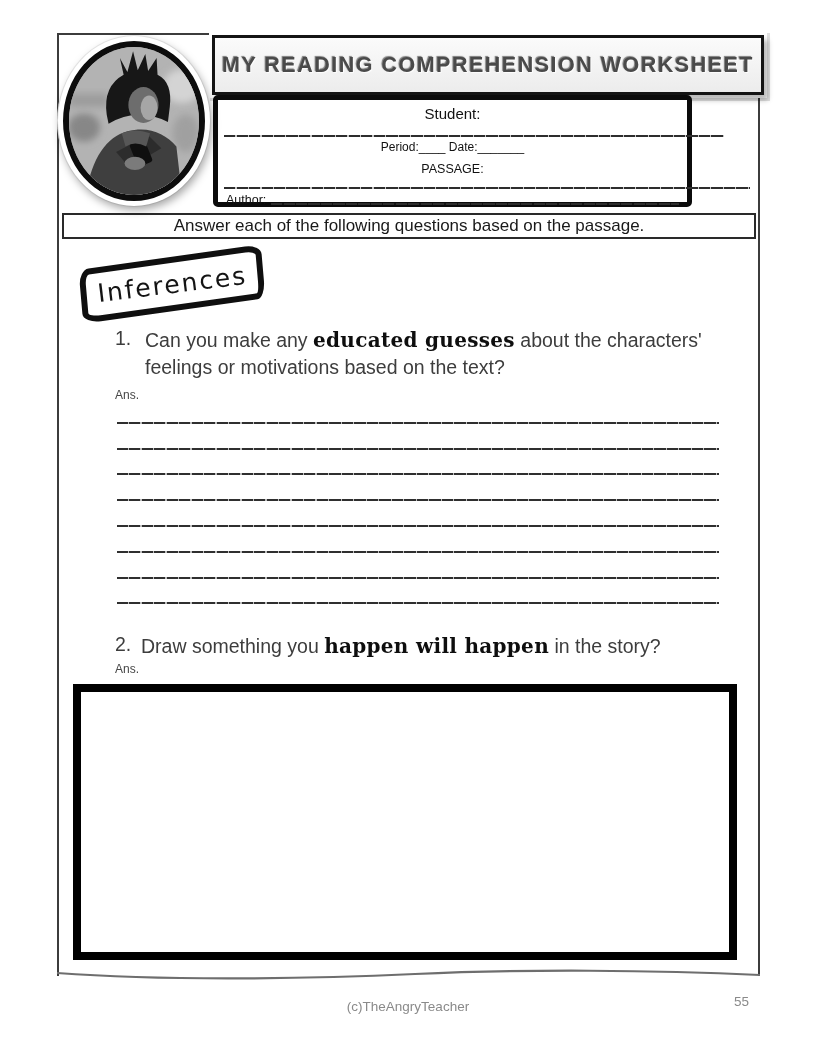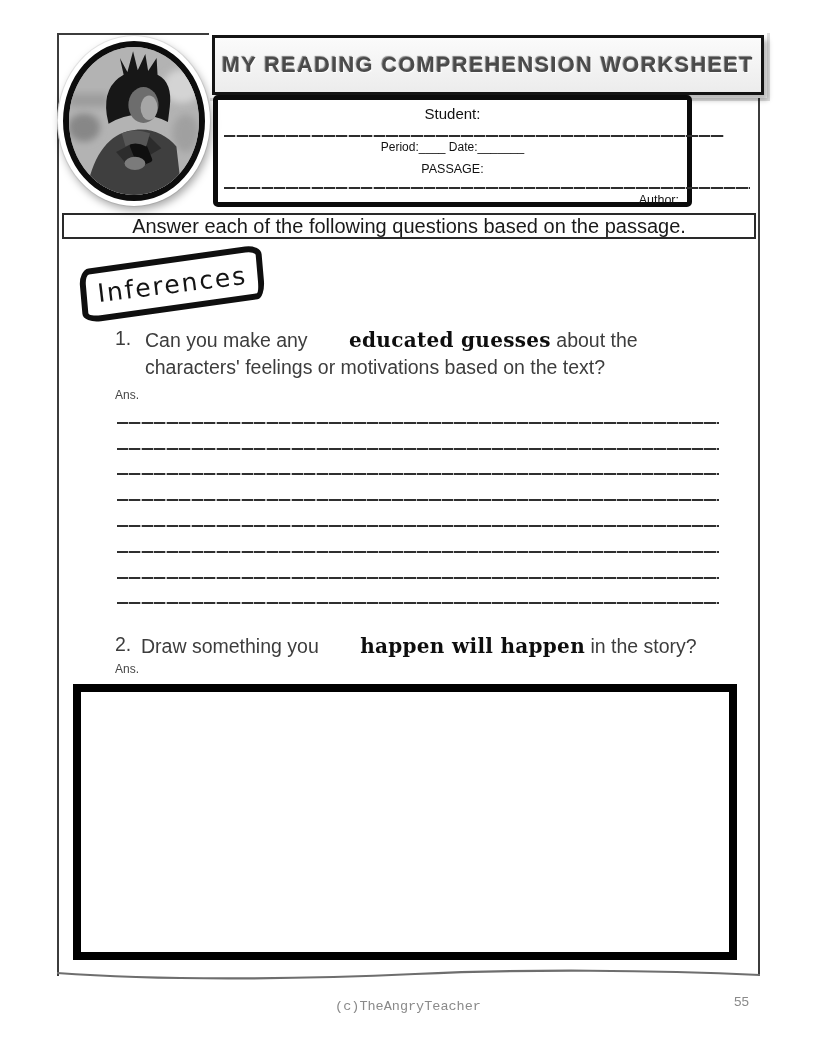--- a/index.html
+++ b/index.html
@@ -29,59 +29,59 @@
 
   
   .info-box{position:absolute;left:213px;top:95px;width:479px;height:112px;box-sizing:border-box;
             border:5px solid #0b0b0b;border-radius:5px;padding:5px 6px 3px;z-index:2;background:#fff;}
   .row-student{text-align:center;font-size:15px;color:#111;}
   .blank{height:2px;background:repeating-linear-gradient(90deg,#2d2d2d 0 11px,rgba(45,45,45,.28) 11px 12.5px);}
   .blank-student{width:500px;margin:13px auto 3px;}
   .row-period{text-align:center;font-size:12px;color:#111;}
   .row-passage{text-align:center;font-size:12.5px;color:#111;margin-top:8px;}
   .blank-passage{width:526px;margin:11px auto 0;}
-  .row-author{display:flex;align-items:flex-end;font-size:12.5px;color:#111;margin-top:4px;padding:0 2px;gap:5px;flex-direction:column;}
+  .row-author{display:flex;align-items:flex-end;font-size:12.5px;color:#111;margin-top:4px;padding:0 2px;gap:5px;}
   .author-line{flex:1;height:2px;margin-bottom:2px;
                background:repeating-linear-gradient(90deg,#2d2d2d 0 11px,rgba(45,45,45,.28) 11px 12.5px);}
 
   
   .instruction-bar{position:absolute;left:62px;top:213px;width:694px;height:26px;box-sizing:border-box;
                    border:2px solid #2a2a2a;display:flex;align-items:center;justify-content:center;
-                   font-size:20px;color:#191919;background:#fff;}
+                   font-size:17px;color:#191919;background:#fff;}
 
   
   .topic-badge{position:absolute;left:80px;top:257px;width:184px;height:54px;box-sizing:border-box;
                border:6px solid #0f0f0f;border-radius:10px 16px 8px 18px / 16px 10px 18px 10px;
                background:#fff;display:flex;align-items:center;justify-content:center;
                transform:rotate(-8deg) skewX(-3deg);}
   .topic-badge-label{font-size:25px;letter-spacing:2px;color:#141414;transform:skewX(3deg) rotate(1deg);
                      font-family:"DejaVu Sans",sans-serif;}
 
   
   .question{position:absolute;left:115px;width:615px;}
   .q1{top:327px;} .q2{top:633px;}
   .q-row{display:flex;}
   .q-num{width:30px;flex:0 0 30px;font-size:19.5px;color:#3d3d3d;}
   .q2 .q-num{width:26px;flex-basis:26px;}
   .q-text{flex:1;font-size:19.5px;line-height:27px;color:#3d3d3d;}
-  .bold-phrase{font-family:"DejaVu Serif",serif;font-weight:bold;font-size:20px;color:#0e0e0e;letter-spacing:.3px;margin-left:36px;}
+  .bold-phrase{font-family:"DejaVu Serif",serif;font-weight:bold;font-size:20px;color:#0e0e0e;letter-spacing:.3px;}
   .ans-label{font-size:12px;color:#464646;margin-top:7px;}
   .q2 .ans-label{margin-top:2px;}
 
   .answer-lines{position:absolute;left:117px;top:398px;width:602px;}
   .ans-line{height:25.8px;
             background:repeating-linear-gradient(90deg,#2f2f2f 0 11px,rgba(47,47,47,.32) 11px 12.5px) bottom / 100% 2px no-repeat;}
 
   
   .drawing-box{position:absolute;left:73px;top:684px;width:664px;height:276px;box-sizing:border-box;
                border:8px solid #000;background:#fff;}
 
   
   .footer-credit{position:absolute;top:999px;left:0;width:100%;text-align:center;
-                 font-size:13.5px;color:#8a8a8a;font-family:Liberation Mono, monospace;}
+                 font-size:13.5px;color:#8a8a8a;}
   .page-number{position:absolute;top:994px;right:67px;font-size:13.5px;color:#8a8a8a;}
 </style>
 </head>
 <body>
 
 <div class="sheet">
 
   <div class="page-border"></div>
   <svg class="page-bottom-wave" viewBox="0 0 707 22" preserveAspectRatio="none">
     <path d="M2,9 C110,17 250,15 360,10 C470,5 600,6 705,11" fill="none" stroke="#6e6e6e" stroke-width="2.2"></path>

